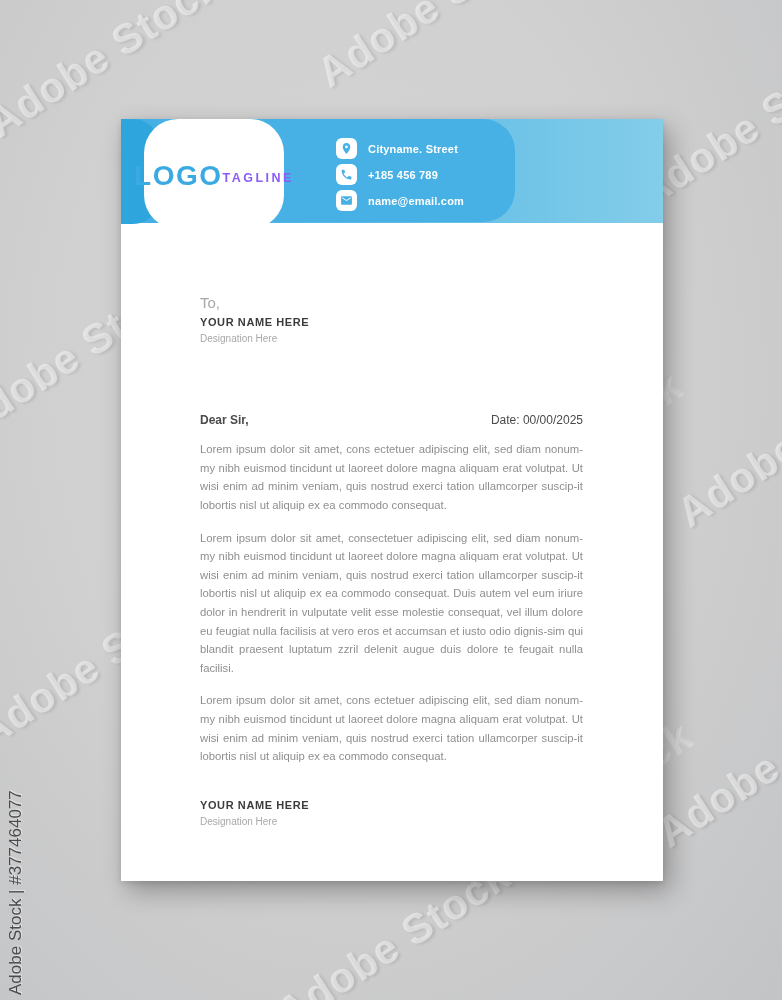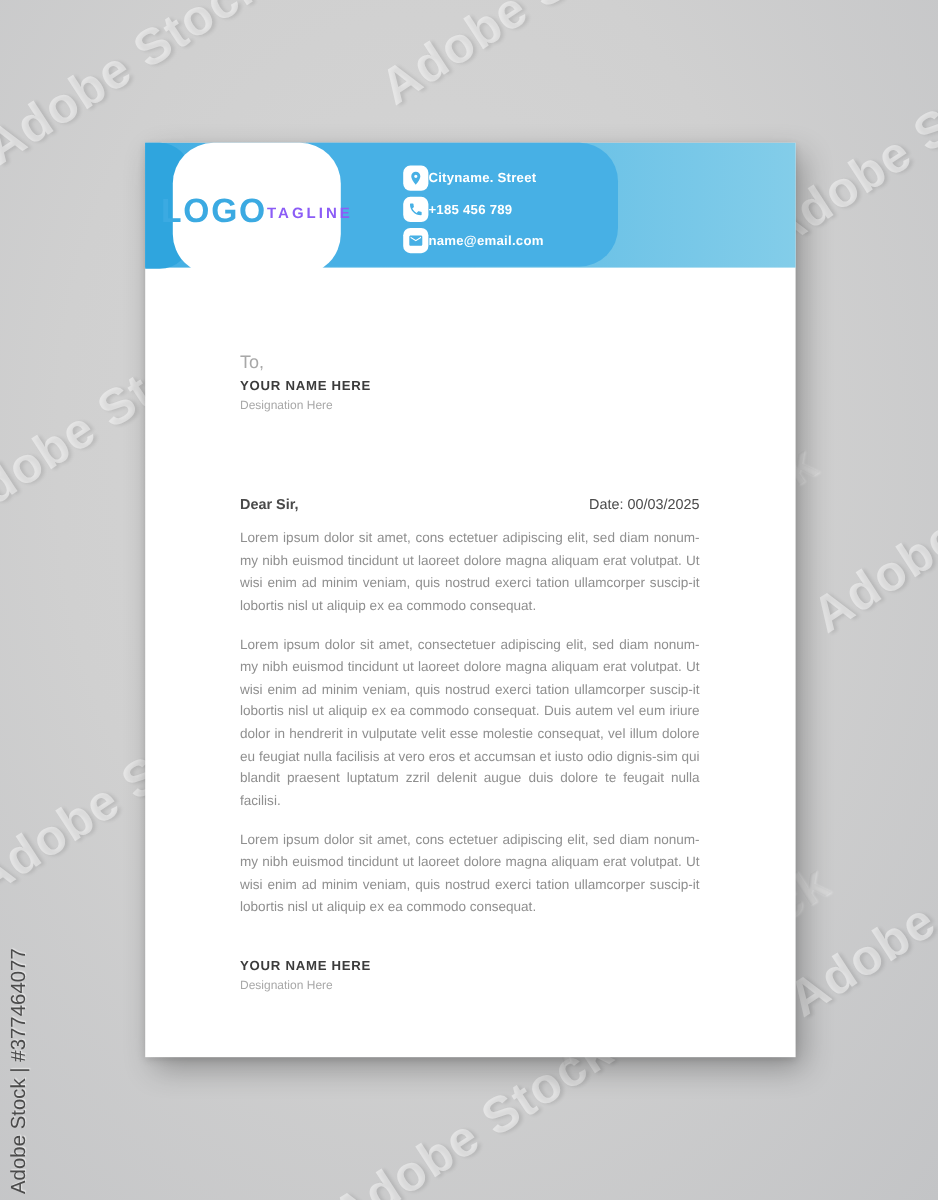--- a/index.html
+++ b/index.html
@@ -28,21 +28,21 @@
   .header{position:relative;height:104px;}
   .band{position:absolute;left:0;top:0;right:0;bottom:0;
         background:linear-gradient(90deg,#43aee3 0%,#57b8e6 40%,#6ec3e7 70%,#83cde9 100%);}
   .accent{position:absolute;left:0;top:0;width:38px;height:105px;background:#2fa5de;
           border-radius:0 26px 26px 0;}
   .contact-panel{
     position:absolute;left:134px;top:0;width:260px;height:103px;background:#47b0e5;
     border-radius:0 32px 32px 0;box-sizing:border-box;
     padding:19px 0 0 81px;display:flex;flex-direction:column;gap:5px;
   }
-  .contact-row{display:flex;align-items:center;height:21px;}
+  .contact-row{display:flex;align-items:center;gap:11px;height:21px;}
   .icon-chip{width:21px;height:21px;background:#ffffff;border-radius:6px;flex:0 0 21px;
              display:flex;align-items:center;justify-content:center;}
   .icon-chip svg{width:13px;height:13px;fill:#47b0e5;}
   .contact-text{color:#ffffff;font-size:11px;font-weight:700;letter-spacing:.2px;}
   .logo-box{
     position:absolute;left:23px;top:0;width:140px;height:110px;background:#ffffff;
     border-radius:34px;display:flex;flex-direction:row;align-items:center;
     justify-content:center;padding-top:4px;box-sizing:border-box;
   }
   .logo-name{color:#3baae2;font-size:28px;font-weight:800;letter-spacing:1.5px;line-height:1;}
@@ -120,21 +120,21 @@
       </div>
     </div>
 
     <div class="content">
       <div class="to-label">To,</div>
       <div class="recipient-name">YOUR NAME HERE</div>
       <div class="recipient-desig">Designation Here</div>
 
       <div class="salutation-row">
         <span class="salutation">Dear Sir,</span>
-        <span class="date">Date: 00/03/2025</span>
+        <span class="date">Date: 00/00/2025</span>
       </div>
 
       <div class="paragraphs">
           <p>Lorem ipsum dolor sit amet, cons ectetuer adipiscing elit, sed diam nonum-my nibh euismod tincidunt ut laoreet dolore magna aliquam erat volutpat. Ut wisi enim ad minim veniam, quis nostrud exerci tation ullamcorper suscip-it lobortis nisl ut aliquip ex ea commodo consequat.</p>
           <p>Lorem ipsum dolor sit amet, consectetuer adipiscing elit, sed diam nonum-my nibh euismod tincidunt ut laoreet dolore magna aliquam erat volutpat. Ut wisi enim ad minim veniam, quis nostrud exerci tation ullamcorper suscip-it lobortis nisl ut aliquip ex ea commodo consequat. Duis autem vel eum iriure dolor in hendrerit in vulputate velit esse molestie consequat, vel illum dolore eu feugiat nulla facilisis at vero eros et accumsan et iusto odio dignis-sim qui blandit praesent luptatum zzril delenit augue duis dolore te feugait nulla facilisi.</p>
           <p>Lorem ipsum dolor sit amet, cons ectetuer adipiscing elit, sed diam nonum-my nibh euismod tincidunt ut laoreet dolore magna aliquam erat volutpat. Ut wisi enim ad minim veniam, quis nostrud exerci tation ullamcorper suscip-it lobortis nisl ut aliquip ex ea commodo consequat.</p>
         </div>
 
       <div class="signature">
         <div class="signature-name">YOUR NAME HERE</div>

